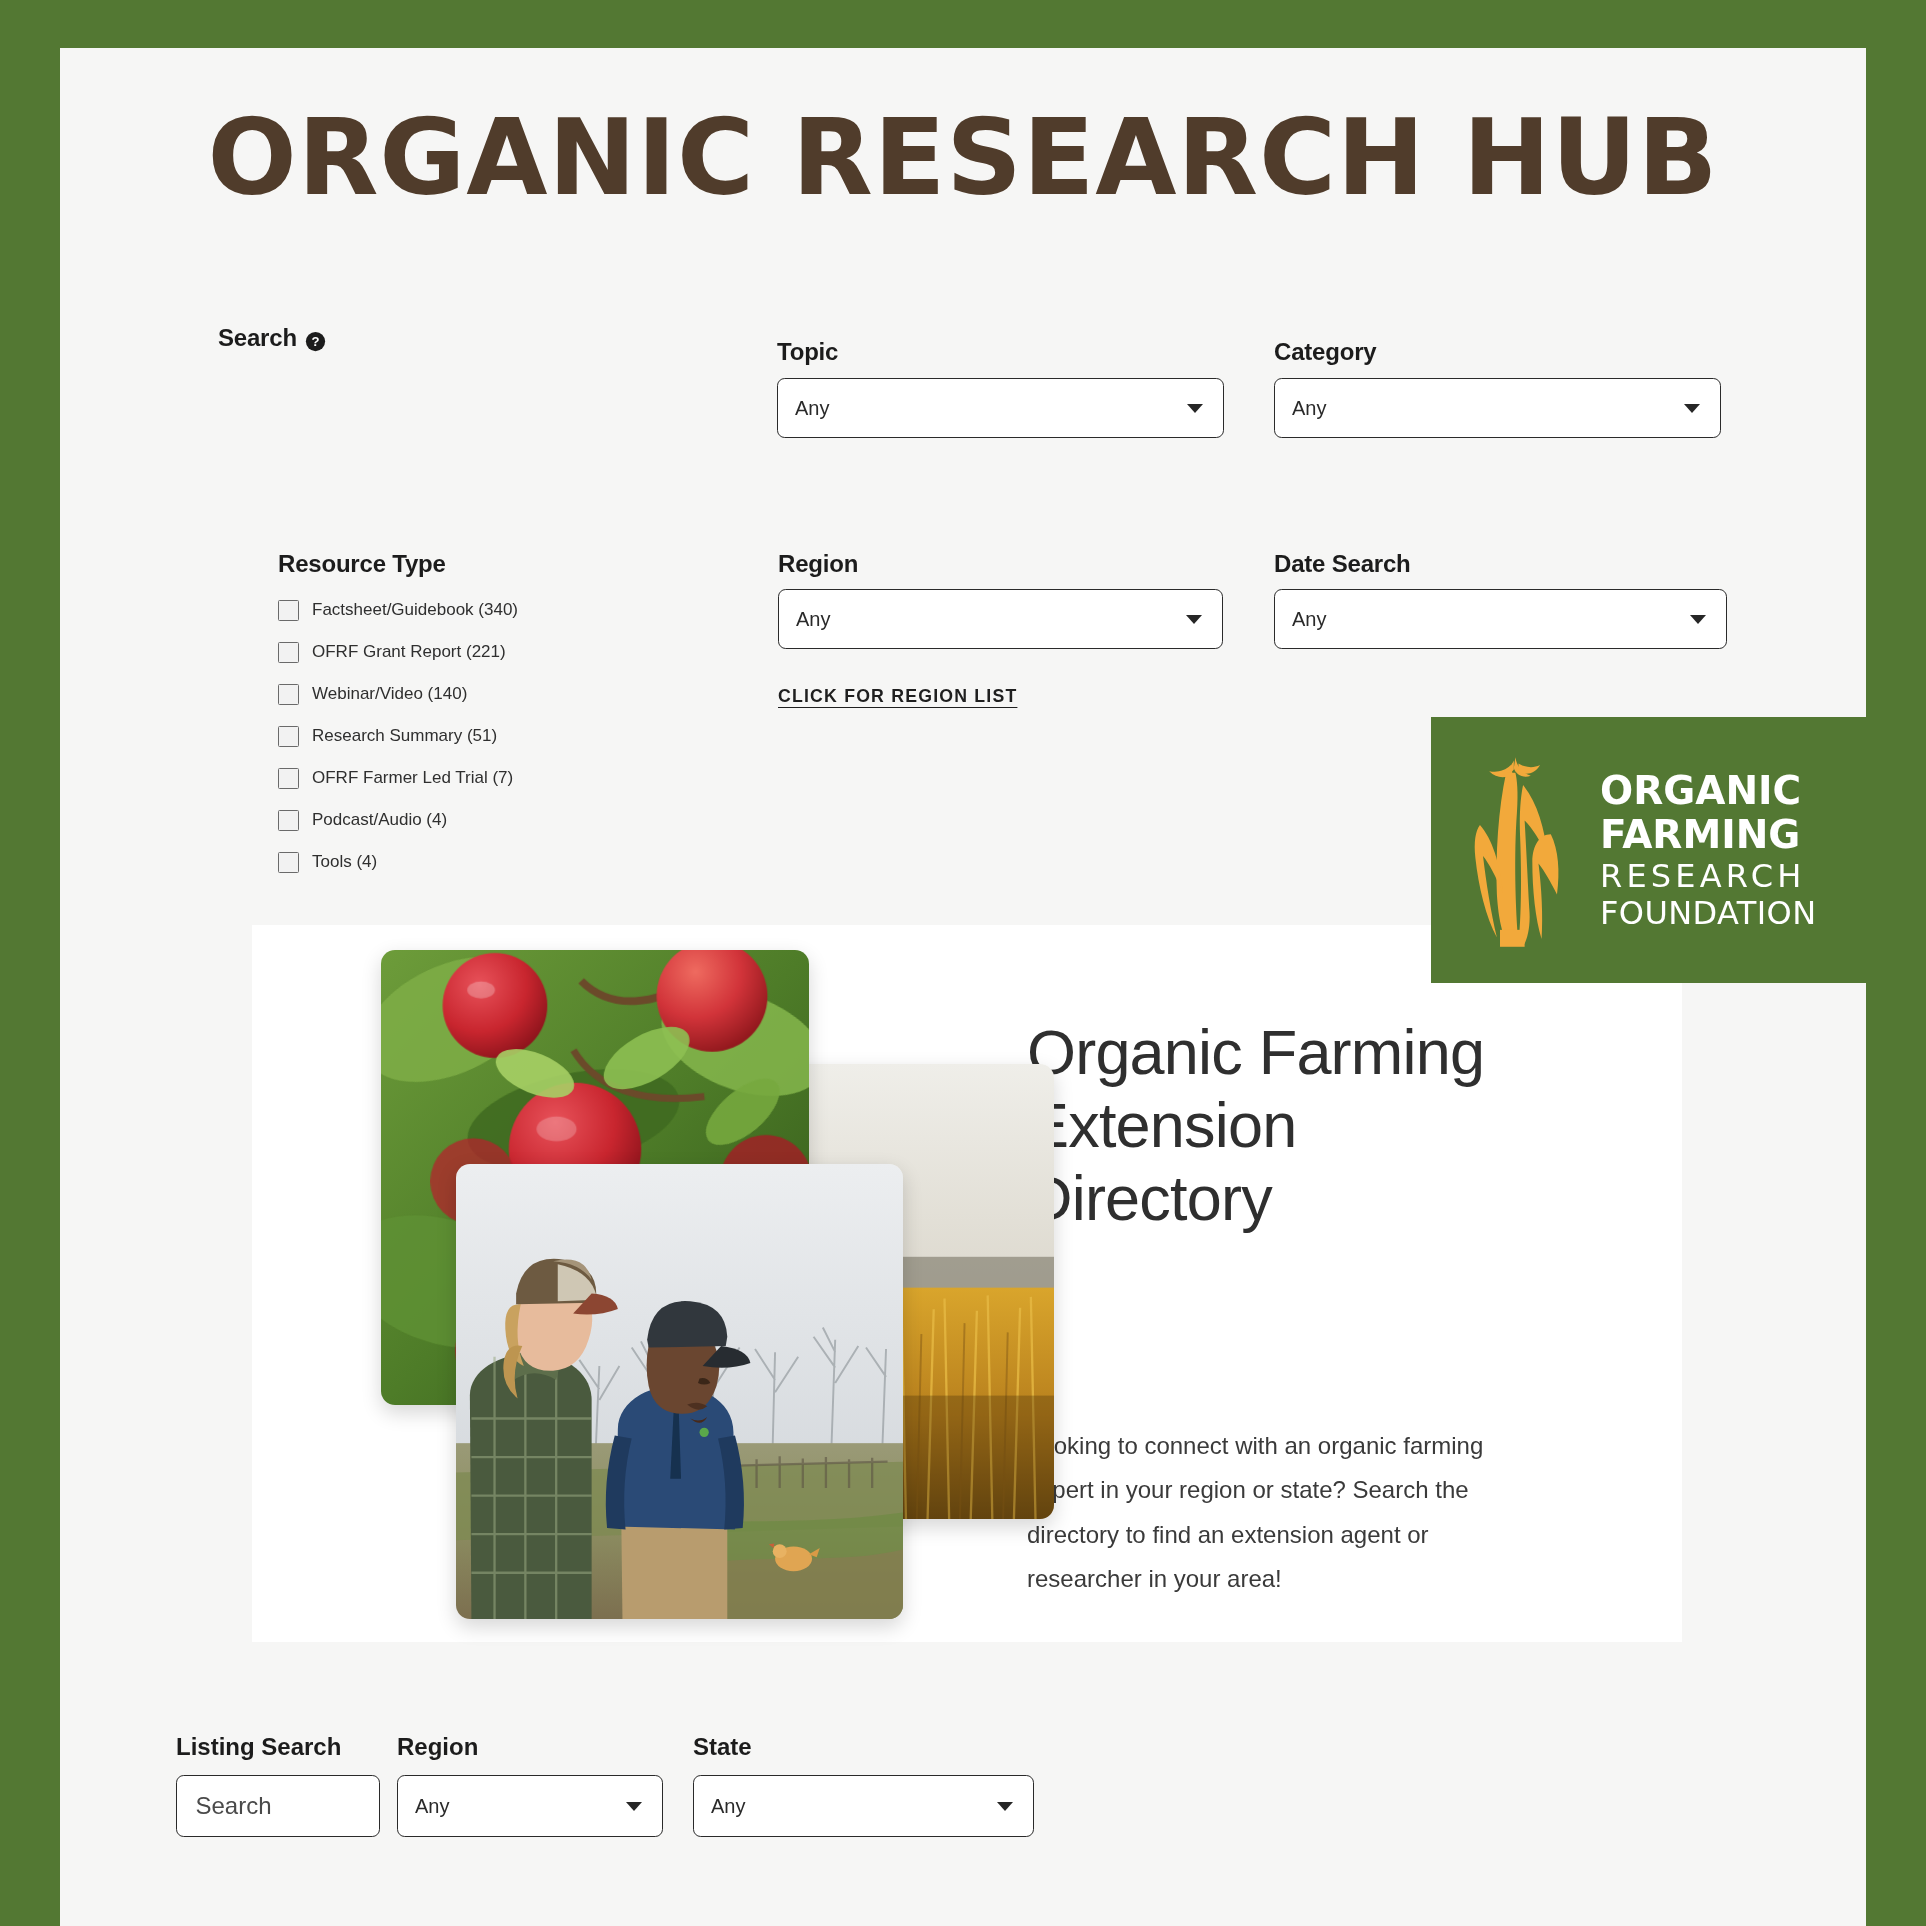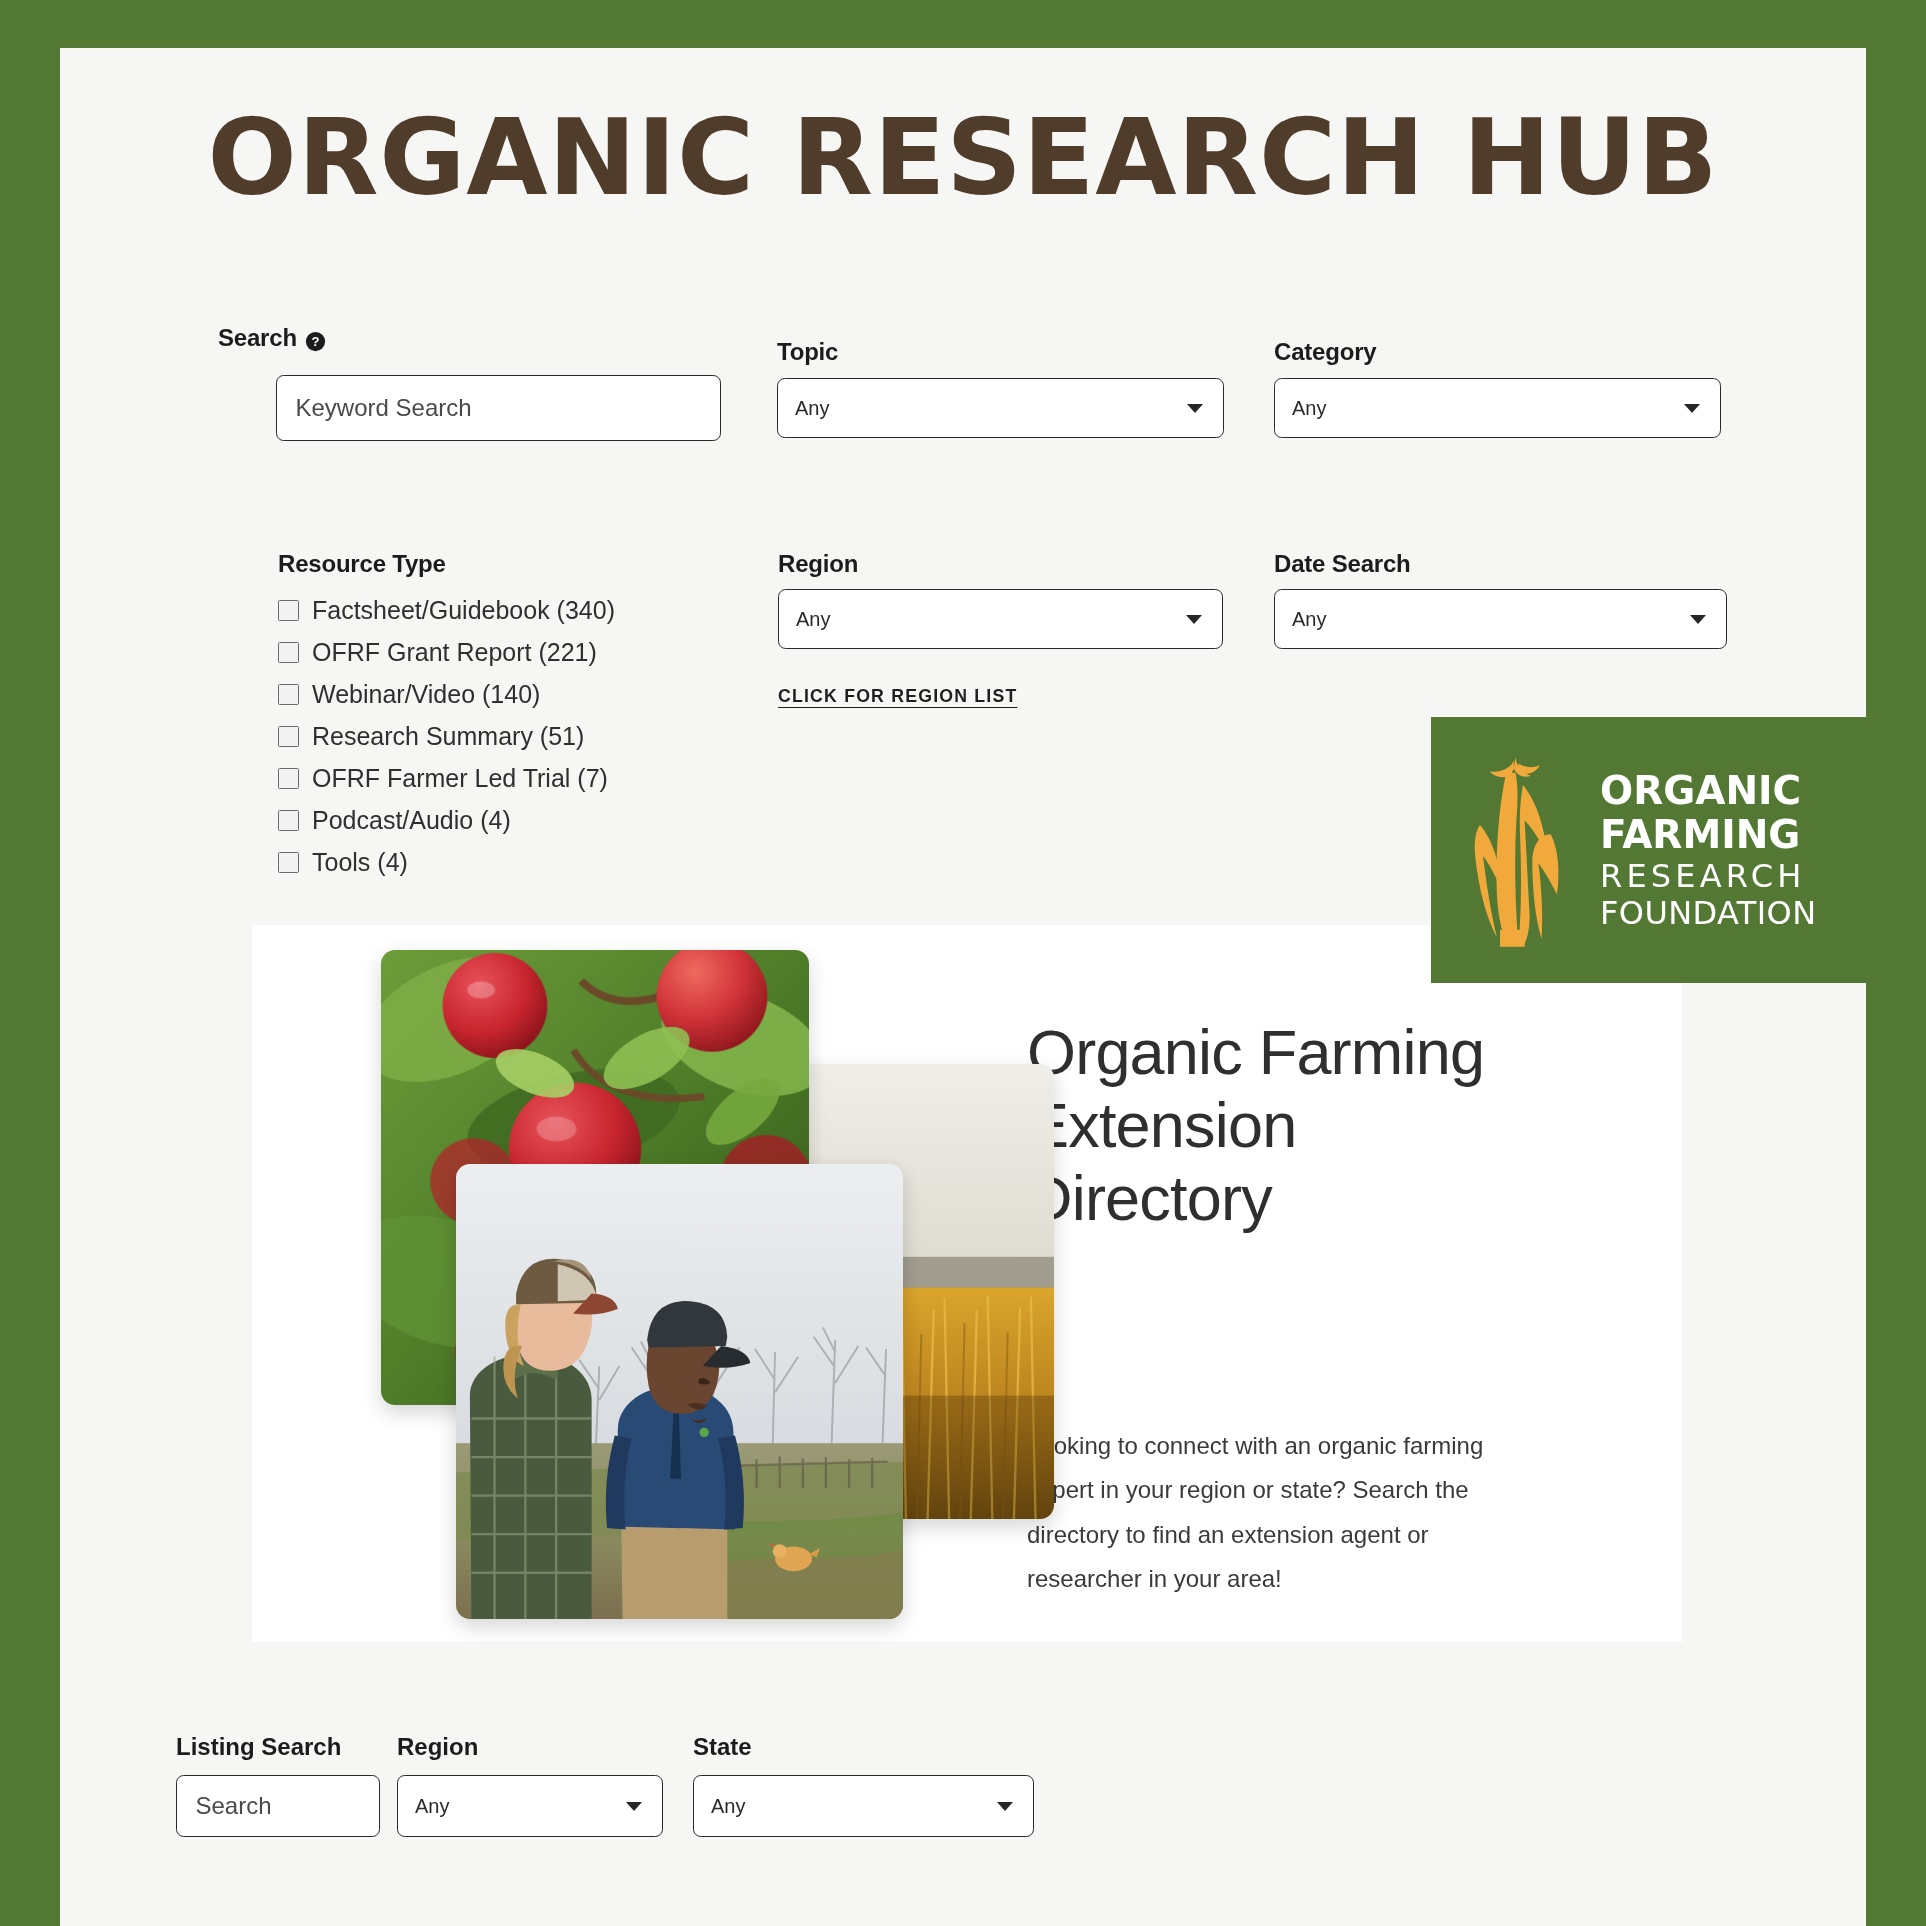--- a/index.html
+++ b/index.html
@@ -116,21 +116,21 @@
   .cbx {
     width: 21px;
     height: 21px;
     border: 1.5px solid #6a6a6a;
     background: #f2f2f2;
     border-radius: 1.5px;
     margin-right: 13px;
     flex: none;
   }
   .res-label {
-    font-size: 25px;
+    font-size: 17px;
     color: #2f2f2f;
     white-space: nowrap;
   }
 
   .region-link {
     position: absolute;
     left: 718px;
     top: 638px;
     font-size: 17.7px;
     font-weight: 600;
@@ -236,21 +236,20 @@
   <div class="panel-top">
 
     <div class="hub-title">ORGANIC RESEARCH HUB</div>
 
     <div class="field-label" style="left:158px; top:276px;">
       <span>Search</span><span class="help-icon"><svg viewBox="0 0 24 24" style="font-size:31px">
             <circle cx="12" cy="12" r="11" fill="#1c1c1c"></circle>
             <text x="12" y="17.5" font-size="15" font-family="Liberation Sans, sans-serif" font-weight="700" fill="#ffffff" text-anchor="middle">?</text>
           </svg></span>
     </div>
-    <input class="text-input" style="left: 216px; top: 327px; width: 445px; height: 66px;" value="" placeholder="Keyword Search">
 
     <div class="field-label" style="left:717px; top:290px;">Topic</div>
     <div class="select-box" style="left:717px; top:330px; width:447px; height:60px;">
       <span class="sel-value">Any</span>
       <span class="caret"></span>
     </div>
 
     <div class="field-label" style="left:1214px; top:290px;">Category</div>
     <div class="select-box" style="left:1214px; top:330px; width:447px; height:60px;">
       <span class="sel-value">Any</span>

